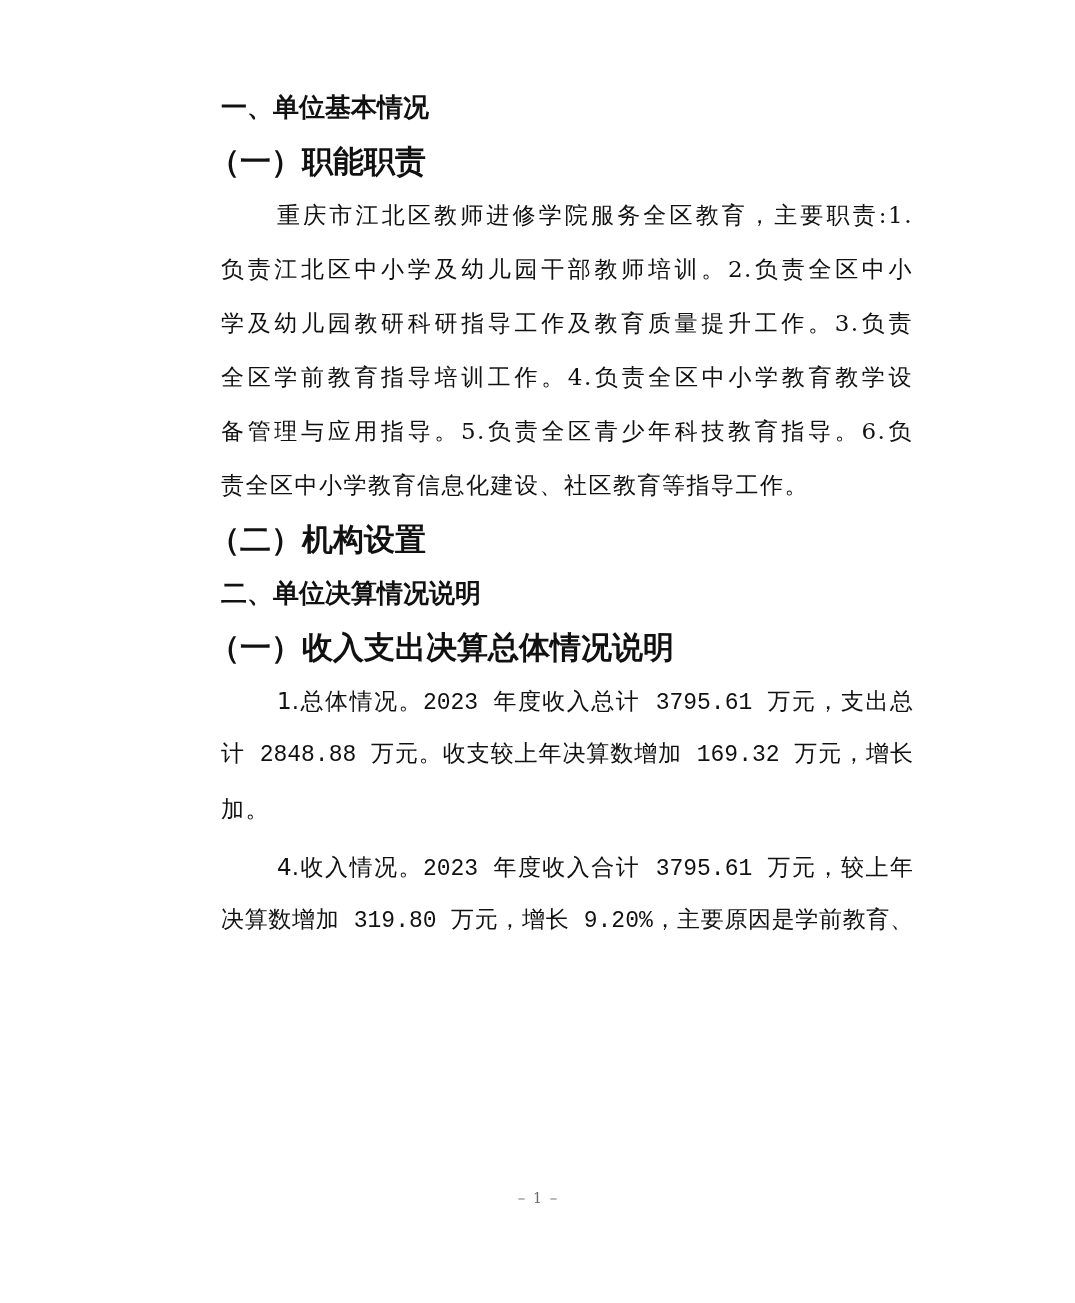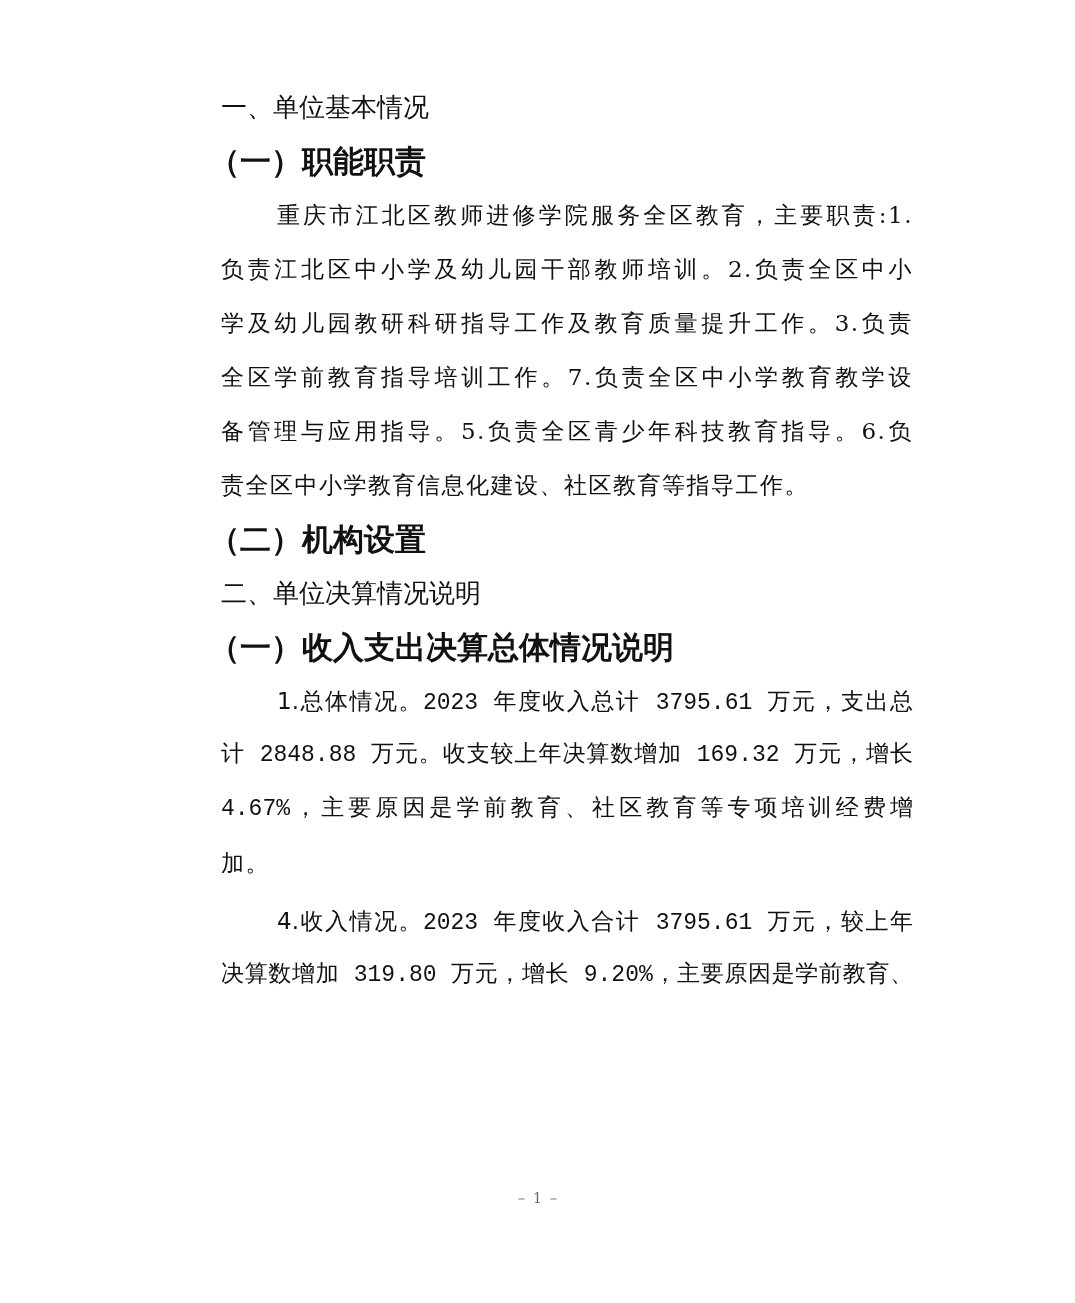--- a/index.html
+++ b/index.html
@@ -1,48 +1,47 @@
 <!DOCTYPE html>
 <html><head>
   <meta charset="utf-8">
   <style>
     html, body { margin: 0; padding: 0; background: #ffffff; }
     body { width: 1075px; height: 1303px; position: relative; overflow: hidden; color: #111; }
     .page { position: absolute; left: 165px; top: 80px; width: 748px; }
-    .h1 { font-family: "DejaVu Sans", sans-serif; font-weight: normal; font-size: 26px; line-height: 54px; height: 54px; margin-left: 56px; white-space: nowrap; letter-spacing: 0px; }
+    .h1 { font-family: "DejaVu Sans", sans-serif; font-weight: bold; font-size: 26px; line-height: 54px; height: 54px; margin-left: 56px; white-space: nowrap; letter-spacing: 0px; }
     .h2 { font-family: "DejaVu Sans", sans-serif; font-weight: bold; font-size: 31px; line-height: 54px; height: 54px; margin-left: 44px; white-space: nowrap; }
     .p { font-family: "DejaVu Serif", serif; font-size: 23px; line-height: 54px; text-indent: 56px; text-align: justify; text-align-last: left; margin: 0; letter-spacing: 1.5px; }
     .p b { font-family: "DejaVu Sans", sans-serif; font-weight: normal; letter-spacing: 0; }
     .num { font-family: Liberation Mono, monospace; letter-spacing: 0; }
     .line { display: block; white-space: nowrap; text-align: justify; text-align-last: justify; height: 54px; }
     .line.last { text-align-last: left; }
     .line.first { padding-left: 56px; }
     .footer { position: absolute; top: 1190px; left: 0; width: 1075px; text-align: center; font-family: "DejaVu Serif", serif; font-size: 14px; color: #666; }
   </style>
 </head>
 <body>
 
 <div class="page">
   <div class="h1">一、单位基本情况</div>
   <div class="h2">（一）职能职责</div>
   <div class="p">
     <span class="line first">重庆市江北区教师进修学院服务全区教育，主要职责:1.</span>
     <span class="line">负责江北区中小学及幼儿园干部教师培训。2.负责全区中小</span>
     <span class="line">学及幼儿园教研科研指导工作及教育质量提升工作。3.负责</span>
-    <span class="line">全区学前教育指导培训工作。7.负责全区中小学教育教学设</span>
+    <span class="line">全区学前教育指导培训工作。4.负责全区中小学教育教学设</span>
     <span class="line">备管理与应用指导。5.负责全区青少年科技教育指导。6.负</span>
     <span class="line last">责全区中小学教育信息化建设、社区教育等指导工作。</span>
   </div>
   <div class="h2">（二）机构设置</div>
   <div class="h1">二、单位决算情况说明</div>
   <div class="h2">（一）收入支出决算总体情况说明</div>
   <div class="p">
     <span class="line first"><b>1.总体情况。</b><span class="num">2023 年度收入总计 3795.61 万元，支出总</span></span>
     <span class="line num">计 2848.88 万元。收支较上年决算数增加 169.32 万元，增长</span>
-    <span class="line num">4.67%，主要原因是学前教育、社区教育等专项培训经费增</span>
     <span class="line last">加。</span>
   </div>
   <div class="p" style="margin-top:4px;">
     <span class="line first"><b>4.收入情况。</b><span class="num">2023 年度收入合计 3795.61 万元，较上年</span></span>
     <span class="line num">决算数增加 319.80 万元，增长 9.20%，主要原因是学前教育、</span>
   </div>
 </div>
 
 <div class="footer">－ 1 －</div>
 

